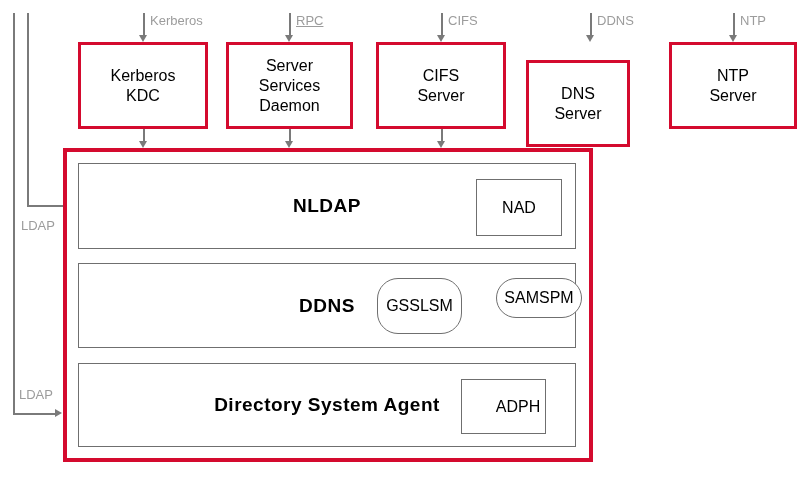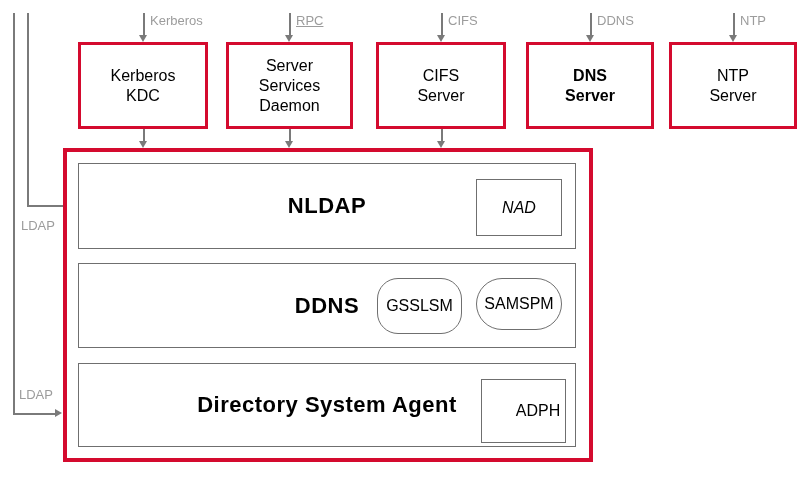--- a/index.html
+++ b/index.html
@@ -62,21 +62,21 @@
     box-sizing: border-box;
     border: 1px solid var(--gray);
     background: #ffffff;
   }
   .layer-title {
     position: absolute;
     inset: 0;
     display: flex;
     align-items: center;
     justify-content: center;
-    font-size: 22px;
+    font-size: 19px;
     font-weight: bold;
     letter-spacing: 0.5px;
     color: #000000;
   }
   .module {
     position: absolute;
     box-sizing: border-box;
     border: 1px solid var(--gray);
     background: #ffffff;
     display: flex;
@@ -121,45 +121,45 @@
   <div class="arrow-down" style="left:729px; top:35px;"></div>
   <div class="proto-label" style="left:740px; top:13px;">NTP</div>
 
   <div class="service-box" style="left:78px; top:42px; width:130px; height:87px;">Kerberos
 KDC</div>
   <div class="service-box" style="left:226px; top:42px; width:127px; height:87px;">Server
 Services
 Daemon</div>
   <div class="service-box" style="left:376px; top:42px; width:130px; height:87px;">CIFS
 Server</div>
-  <div class="service-box" style="left:526px; top:42px; width:128px; height:87px;font-weight:bold;">DNS
+  <div class="service-box" style="left:526px; top:60px; width:104px; height:87px;">DNS
 Server</div>
   <div class="service-box" style="left:669px; top:42px; width:128px; height:87px;">NTP
 Server</div>
 
   <div class="core-box" style="left:63px; top:148px; width:530px; height:314px;"></div>
 
   <div class="vline" style="left:143px; top:129px; height:12px;"></div>
   <div class="arrow-down" style="left:139px; top:141px;"></div>
 
   <div class="vline" style="left:289px; top:129px; height:12px;"></div>
   <div class="arrow-down" style="left:285px; top:141px;"></div>
 
   <div class="vline" style="left:441px; top:129px; height:12px;"></div>
   <div class="arrow-down" style="left:437px; top:141px;"></div>
 
   <div class="layer" style="left:78px; top:163px; width:498px; height:86px;">
     <div class="layer-title">NLDAP</div>
-    <div class="module" style="left:397px; top:15px; width:86px; height:57px;font-style:italic;">NAD</div>
+    <div class="module" style="left:397px; top:15px; width:86px; height:57px;">NAD</div>
   </div>
 
   <div class="layer" style="left:78px; top:263px; width:498px; height:85px;">
     <div class="layer-title">DDNS</div>
     <div class="module" style="left:298px; top:14px; width:85px; height:56px;border-radius:21px;">GSSLSM</div>
-    <div class="module" style="left:397px; top:14px; width:86px; height:52px;border-radius:28px;">SAMSPM</div>
+    <div class="module" style="left:417px; top:14px; width:86px; height:40px;border-radius:28px;">SAMSPM</div>
   </div>
 
   <div class="layer" style="left:78px; top:363px; width:498px; height:84px;text-align:center;">
     <div class="layer-title">Directory System Agent</div>
-    <div class="module" style="left:402px; top:15px; width:85px; height:64px;padding-left:29px;">ADPH</div>
+    <div class="module" style="left:382px; top:15px; width:85px; height:55px;padding-left:29px;">ADPH</div>
   </div>
 
 </div>
 
 </body></html>

